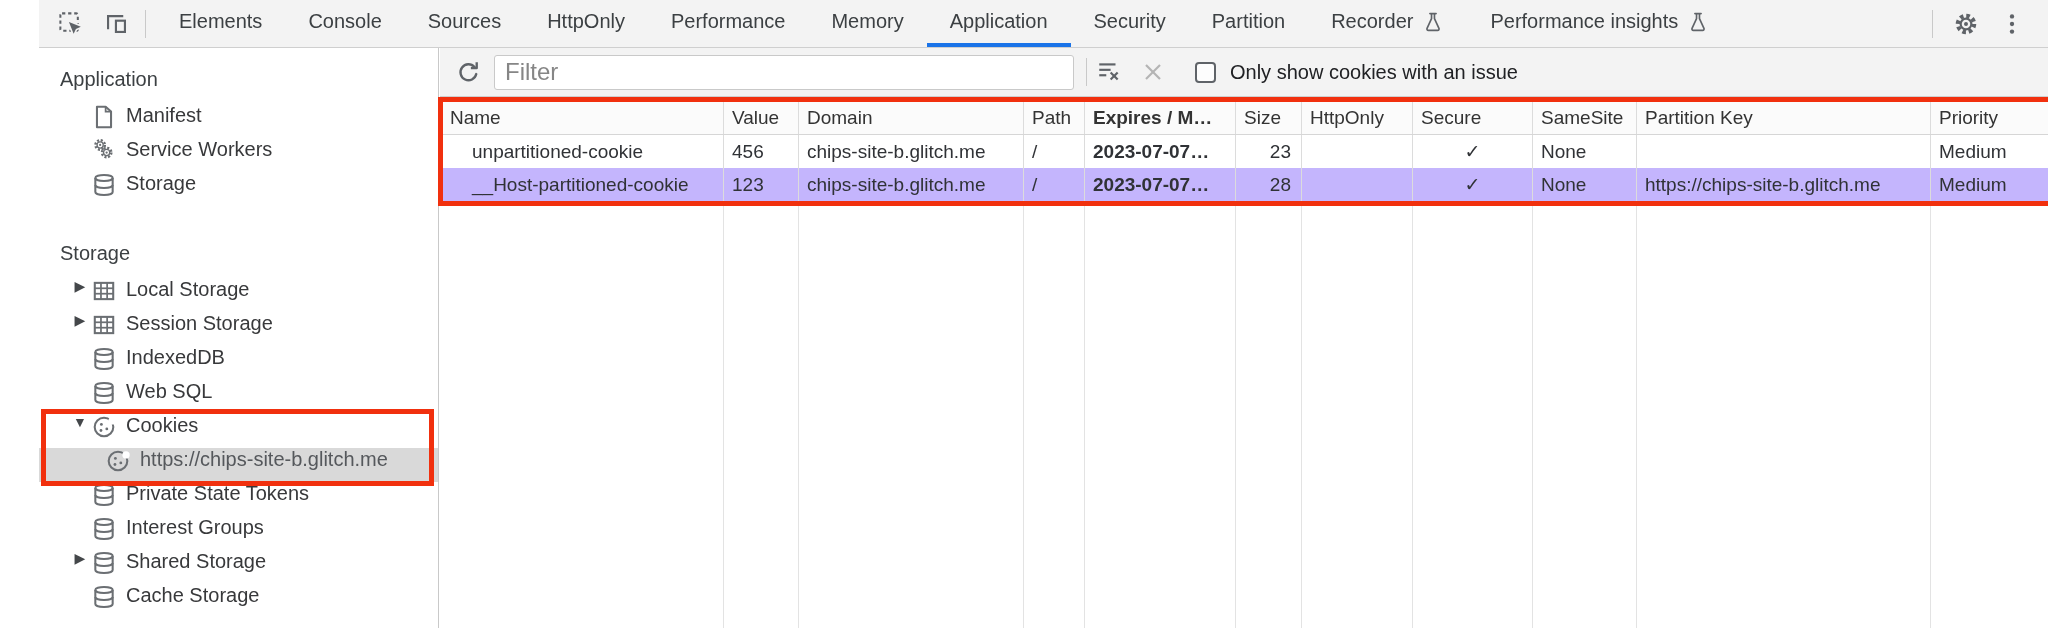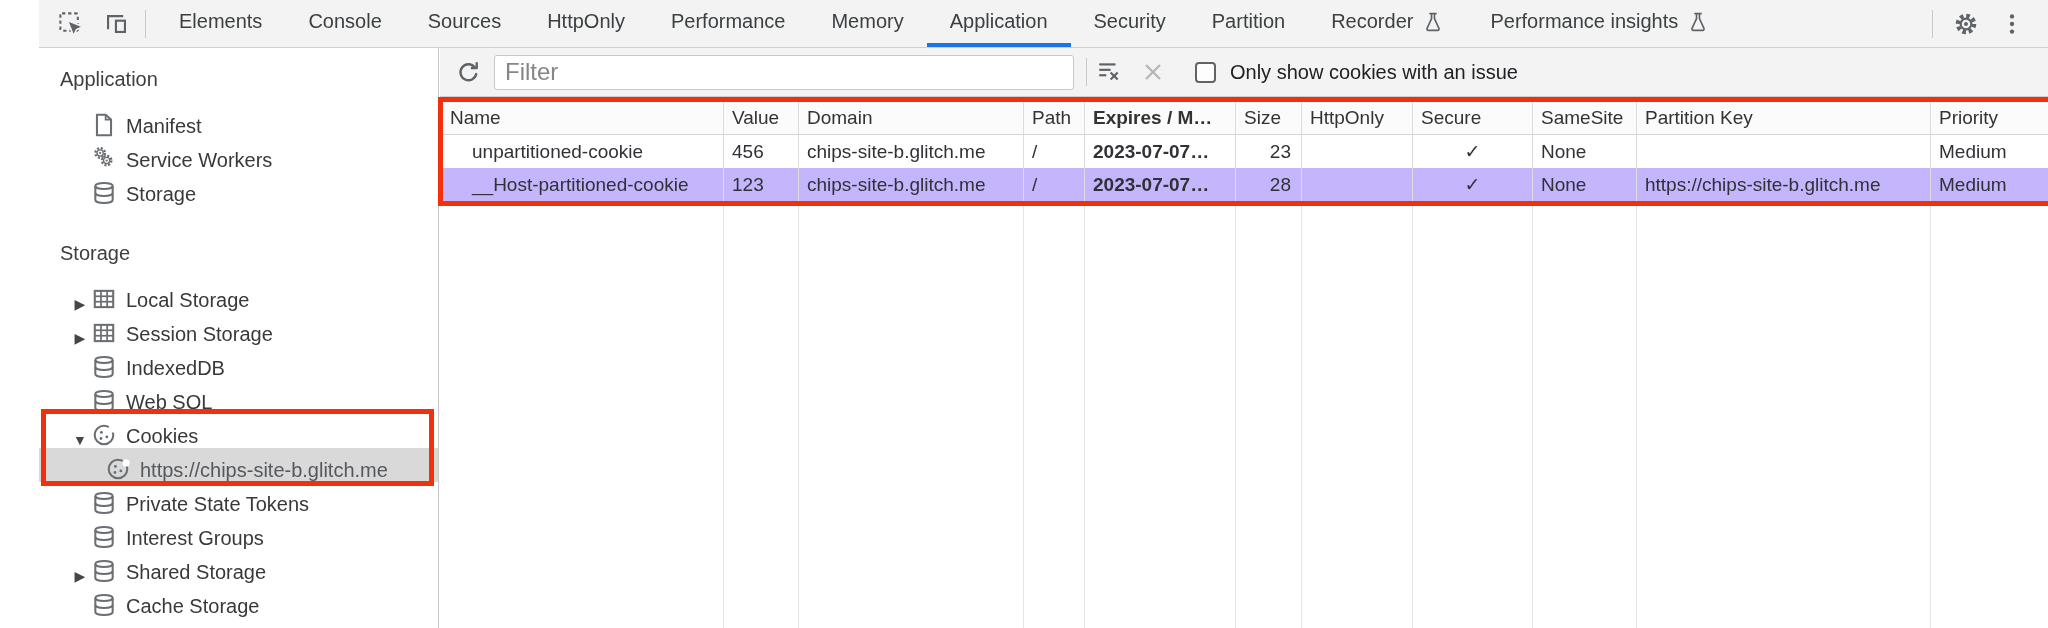--- a/index.html
+++ b/index.html
@@ -33,21 +33,21 @@
   .close-x { font-size:34px; font-weight:400; line-height:1; color:#5f6368; }
   
   .sidebar {
     position:absolute; top:48px; left:0; width:400px; bottom:0;
     background:#fff; border-right:1px solid #c9c9c9; overflow:hidden;
   }
   .section-title { margin-top:14px; height:34px; display:flex; align-items:center; padding-left:21px; font-size:20px; color:#3c4043; }
   .section-title.second { margin-top:30px; }
   .tree { margin-top:8px; }
   .tree-item {
-    position:relative; height:34px; display:flex; align-items:flex-end;
+    position:relative; height:34px; display:flex; align-items:flex-start;
     padding-left:32px; font-size:20px; color:#38393b; cursor:pointer;
   }
   .tree-item .disc { width:18px; flex:0 0 18px; font-size:14px; color:#44474a; text-align:center; }
   .tree-item .ticon { flex:0 0 26px; width:26px; height:26px; margin-left:2px; color:#6b6f73; display:flex; align-items:center; }
   .tree-item .tlabel { margin-left:9px; white-space:nowrap; }
   .tree-item.nested { padding-left:64px; }
   .tree-item.selected { background:#d9d9d9; color:#55585c; }
   
   .hl-red { position:absolute; border:5px solid #f1300e; pointer-events:none; z-index:30; }
   #hl-sidebar { left:2px; top:409px; width:393px; height:77px; }

